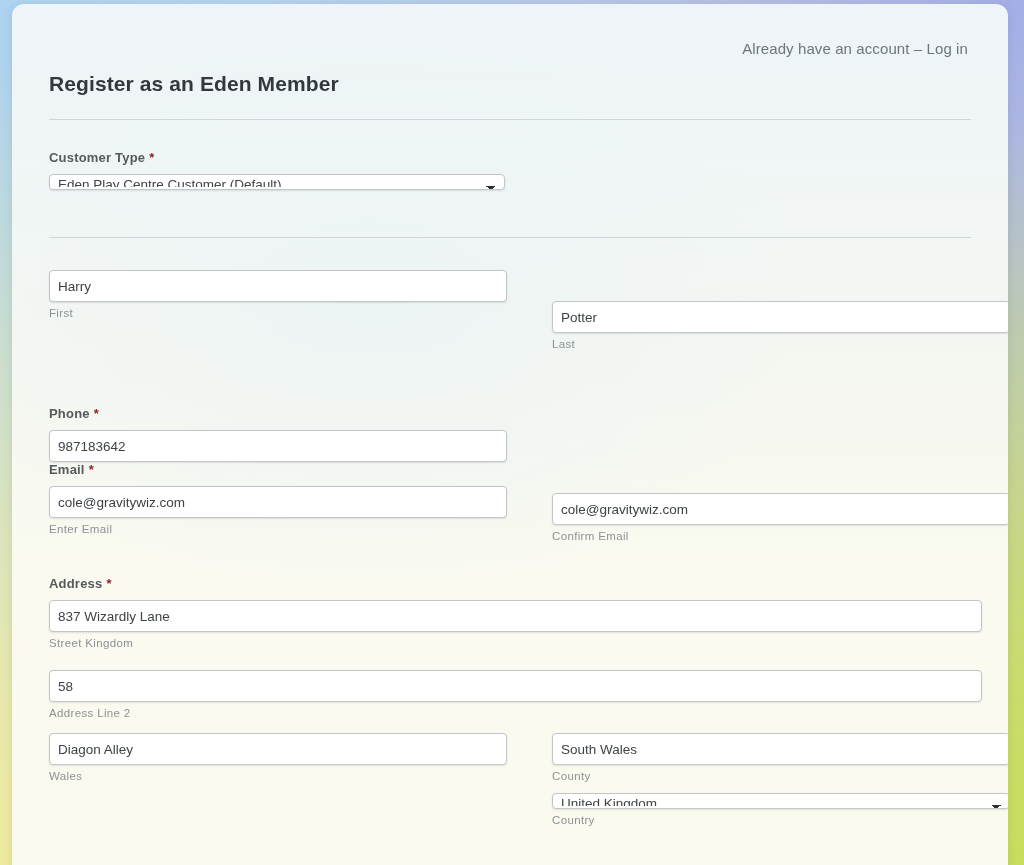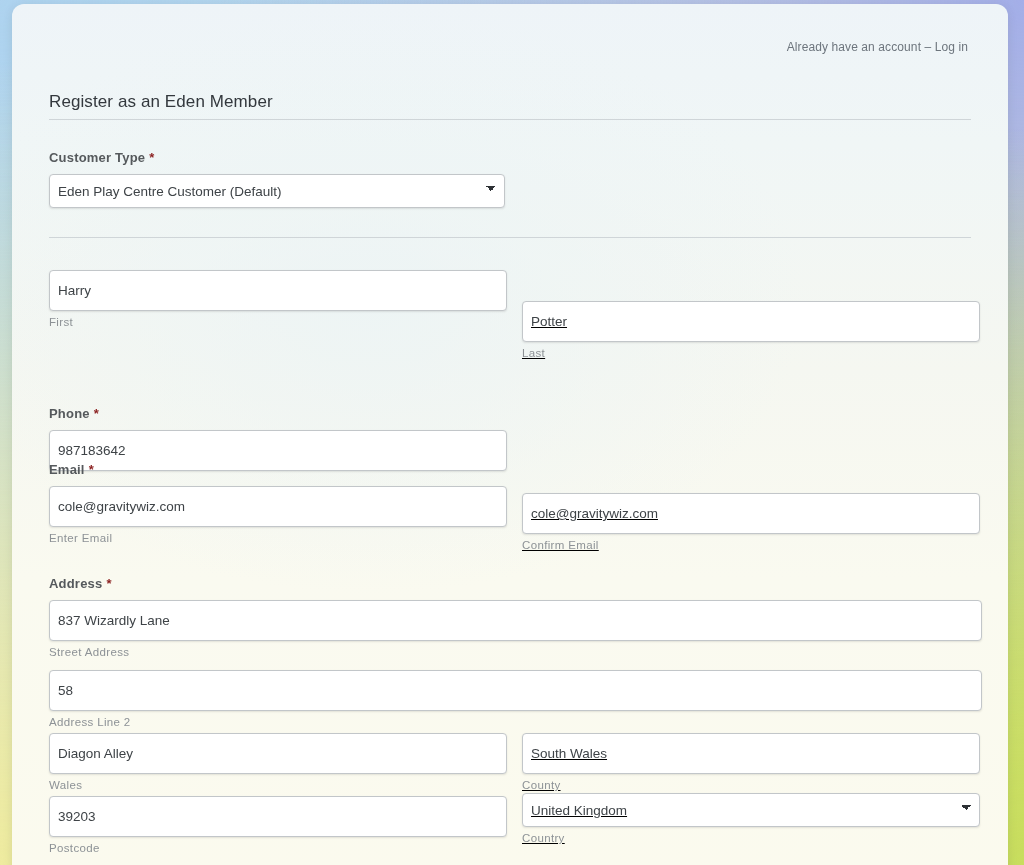--- a/index.html
+++ b/index.html
@@ -33,32 +33,32 @@
 
   .inner {
     position: absolute;
     left: 26px; right: 26px; top: 0; bottom: 0;
   }
 
   
   .login-row {
     position: absolute;
     top: 36px; right: 14px;
-    font-size: 12px;
+    font-size: 15px;
     color: #6d757d;
     letter-spacing: .1px;
   }
   .login-row a { color: #6d757d; text-decoration: none; }
 
   
   .form-title {
     position: absolute;
-    top: 88px; left: 11px;
-    font-size: 17px;
-    font-weight: normal;
+    top: 68px; left: 11px;
+    font-size: 21px;
+    font-weight: bold;
     color: #33383d;
     letter-spacing: .1px;
   }
   .rule {
     position: absolute;
     left: 11px; right: 11px;
     height: 1px;
     background: #dfe3e5;
     border-top: 1px solid #cfd5d8;
   }
@@ -80,48 +80,48 @@
     font-size: 11.5px;
     color: #8d9296;
     letter-spacing: .35px;
     margin-top: 5px;
     display: block;
   }
 
   .ctrl {
     display: block;
     width: 100%;
-    height: 41px;
+    height: 32px;
     padding: 2px 8px;
     font-family: "Liberation Sans", sans-serif;
     font-size: 13.5px;
     color: #3e4347;
     background: #ffffff;
     border: 1px solid #c2c6c9;
     border-radius: 4px;
     box-shadow: 0 1px 2px rgba(0,0,0,0.10);
     outline: none;
   }
   select.ctrl {
-    height: 34px;
+    height: 16px;
     -webkit-appearance: none;
     appearance: none;
     padding-right: 24px;
     background-image:
       linear-gradient(45deg, transparent 50%, #2d3135 50%),
       linear-gradient(135deg, #2d3135 50%, transparent 50%);
     background-position:
       calc(100% - 13px) 11px,
       calc(100% - 8px) 11px;
     background-size: 5px 5px, 5px 5px;
     background-repeat: no-repeat;
   }
 
   .col-left  { left: 11px;  width: 458px; }
-  .col-right { left: 484px; width: 458px; text-decoration: underline; }
+  .col-right { left: 514px; width: 458px; }
   .col-full  { left: 11px;  width: 933px; }
   .w-select  { width: 456px; }
 </style>
 </head>
 <body>
 
 <div class="page-card">
   <div class="inner">
 
     <div class="login-row">
@@ -168,41 +168,37 @@
     <div class="field col-right" style="top:489px;">
       <input class="ctrl" type="text" value="cole@gravitywiz.com" style="">
       <span class="sub">Confirm Email</span>
     </div>
 
     <div class="field col-full" style="top:572px;">
       <span class="label">
         <span>Address</span><span class="req">*</span>
       </span>
       <input class="ctrl" type="text" value="837 Wizardly Lane" style="">
-      <span class="sub">Street Address</span>
+      <span class="sub">Street Kingdom</span>
     </div>
 
     <div class="field col-full" style="top:666px;">
       <input class="ctrl" type="text" value="58" style="">
       <span class="sub">Address Line 2</span>
     </div>
 
     <div class="field col-left" style="top:729px;">
       <input class="ctrl" type="text" value="Diagon Alley" style="">
       <span class="sub">Wales</span>
     </div>
     <div class="field col-right" style="top:729px;">
       <input class="ctrl" type="text" value="South Wales" style="">
       <span class="sub">County</span>
     </div>
 
-    <div class="field col-left" style="top:792px;">
-      <input class="ctrl" type="text" value="39203" style="">
-      <span class="sub">Postcode</span>
-    </div>
     <div class="field col-right" style="top:789px;">
       <select class="ctrl">
         <option>United Kingdom</option>
       </select>
       <span class="sub">Country</span>
     </div>
 
   </div>
 </div>
 

